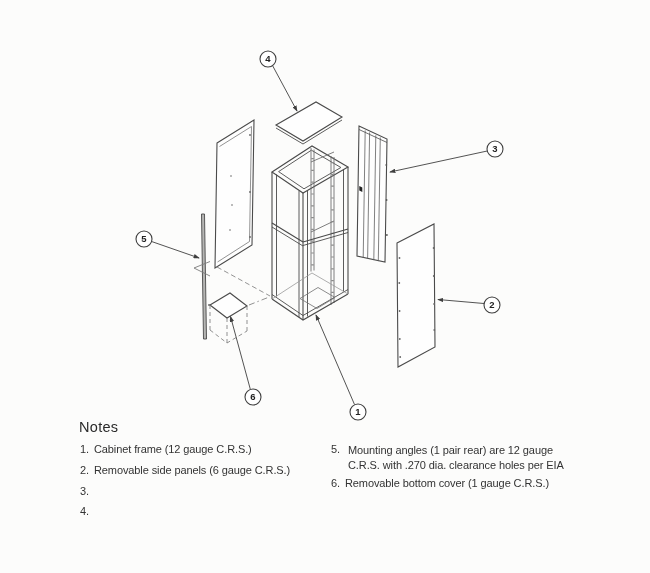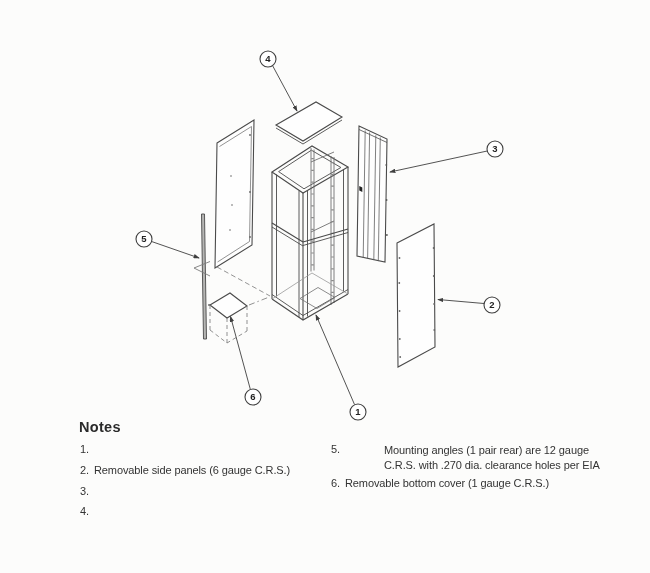--- a/index.html
+++ b/index.html
@@ -16,21 +16,21 @@
   }
   svg{position:absolute;left:0;top:0;}
   .notes{
     position:absolute;
     color:#333;
   }
   .notes-heading{
     position:absolute;
     left:79px;top:419px;
     font-size:14.5px;
-    font-weight:bold;
+    font-weight:normal;
     color:#2a2a2a;
     letter-spacing:.3px;
   }
   .notes-left{
     position:absolute;
     left:80px;top:444px;
     font-size:11px;
     letter-spacing:-.1px;
   }
   .notes-left .note-item{
@@ -41,21 +41,21 @@
   }
   .notes-right{
     position:absolute;
     left:331px;top:443px;
     font-size:11px;
     letter-spacing:-.1px;
   }
   .note-num{margin-right:5px;}
   .note-multi{position:relative;padding-left:17px;}
   .note-multi .note-num{position:absolute;left:0;top:0;margin:0;}
-  .note-multi .note-line{line-height:15px;white-space:nowrap;margin-left:36px;}
+  .note-multi .note-line{line-height:15px;white-space:nowrap;}
   .notes-right .note-item-single{display:flex;margin-top:3px;line-height:15px;white-space:nowrap;}
 </style>
 </head>
 <body>
 
 <div class="sheet">
 
   <svg width="650" height="573" viewBox="0 0 650 573">
     <defs>
       <marker id="arr" markerWidth="7" markerHeight="5" refX="6" refY="2.5" orient="auto">
@@ -208,20 +208,21 @@
         <text x="358" y="415.4" fill="#222">1</text>
       </g>
     </g>
   </svg>
 
   <div class="notes-heading">Notes</div>
 
   <div class="notes notes-left">
     <div class="note-item">
       <span class="note-num">1.</span>
+      <span>Cabinet frame (12 gauge C.R.S.)</span>
     </div>
     <div class="note-item">
       <span class="note-num">2.</span>
       <span>Removable side panels (6 gauge C.R.S.)</span>
     </div>
     <div class="note-item">
       <span class="note-num">3.</span>
     </div>
     <div class="note-item">
       <span class="note-num">4.</span>

